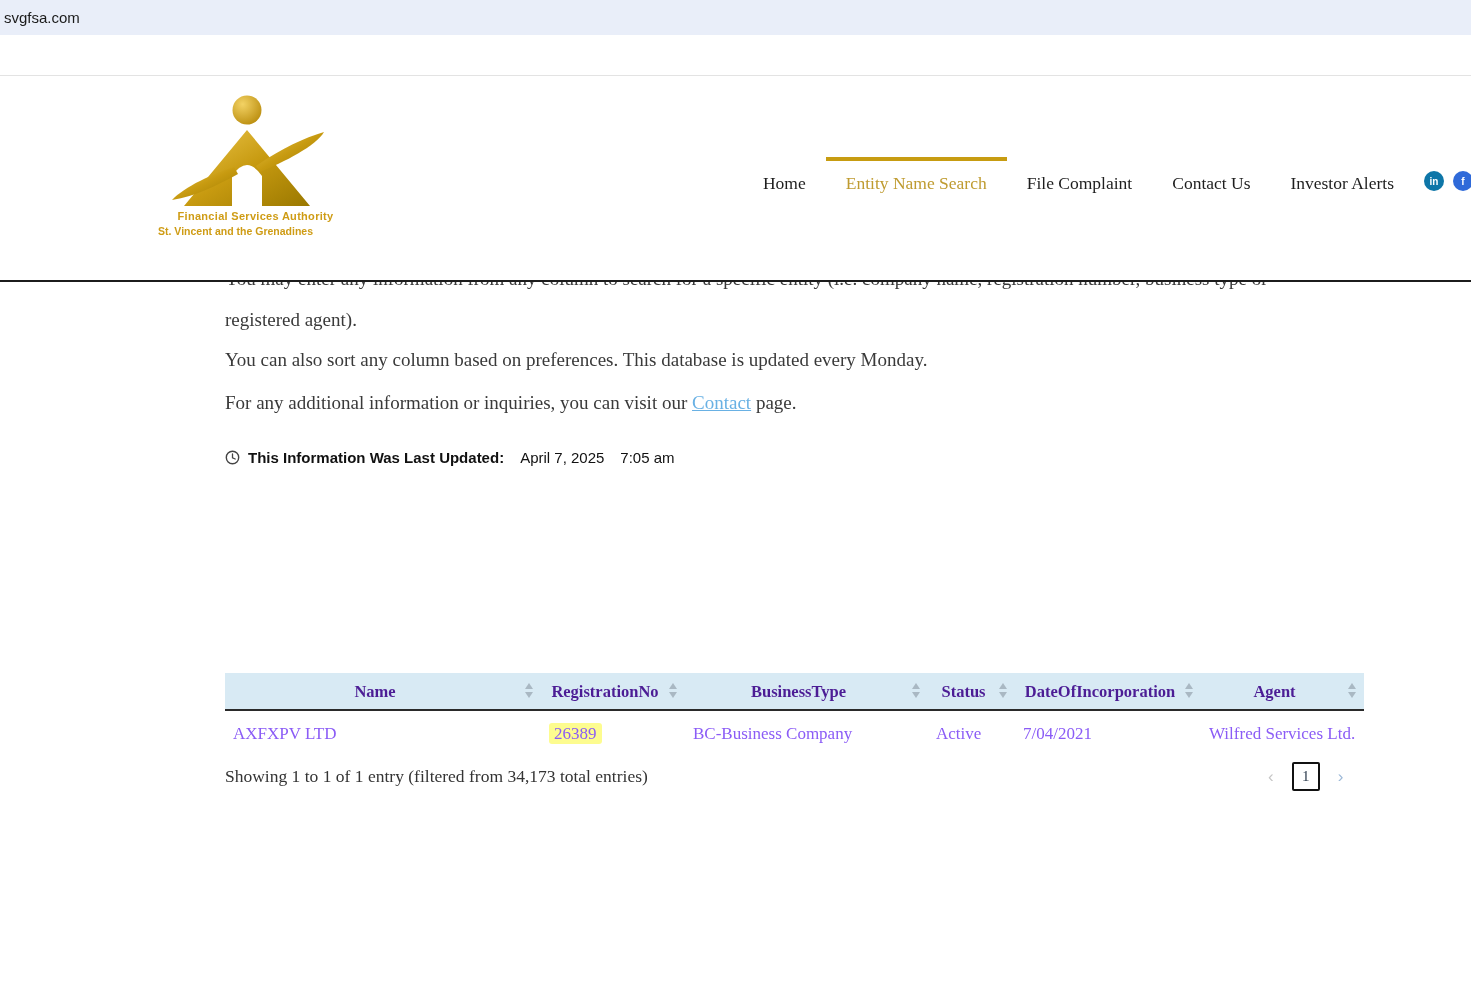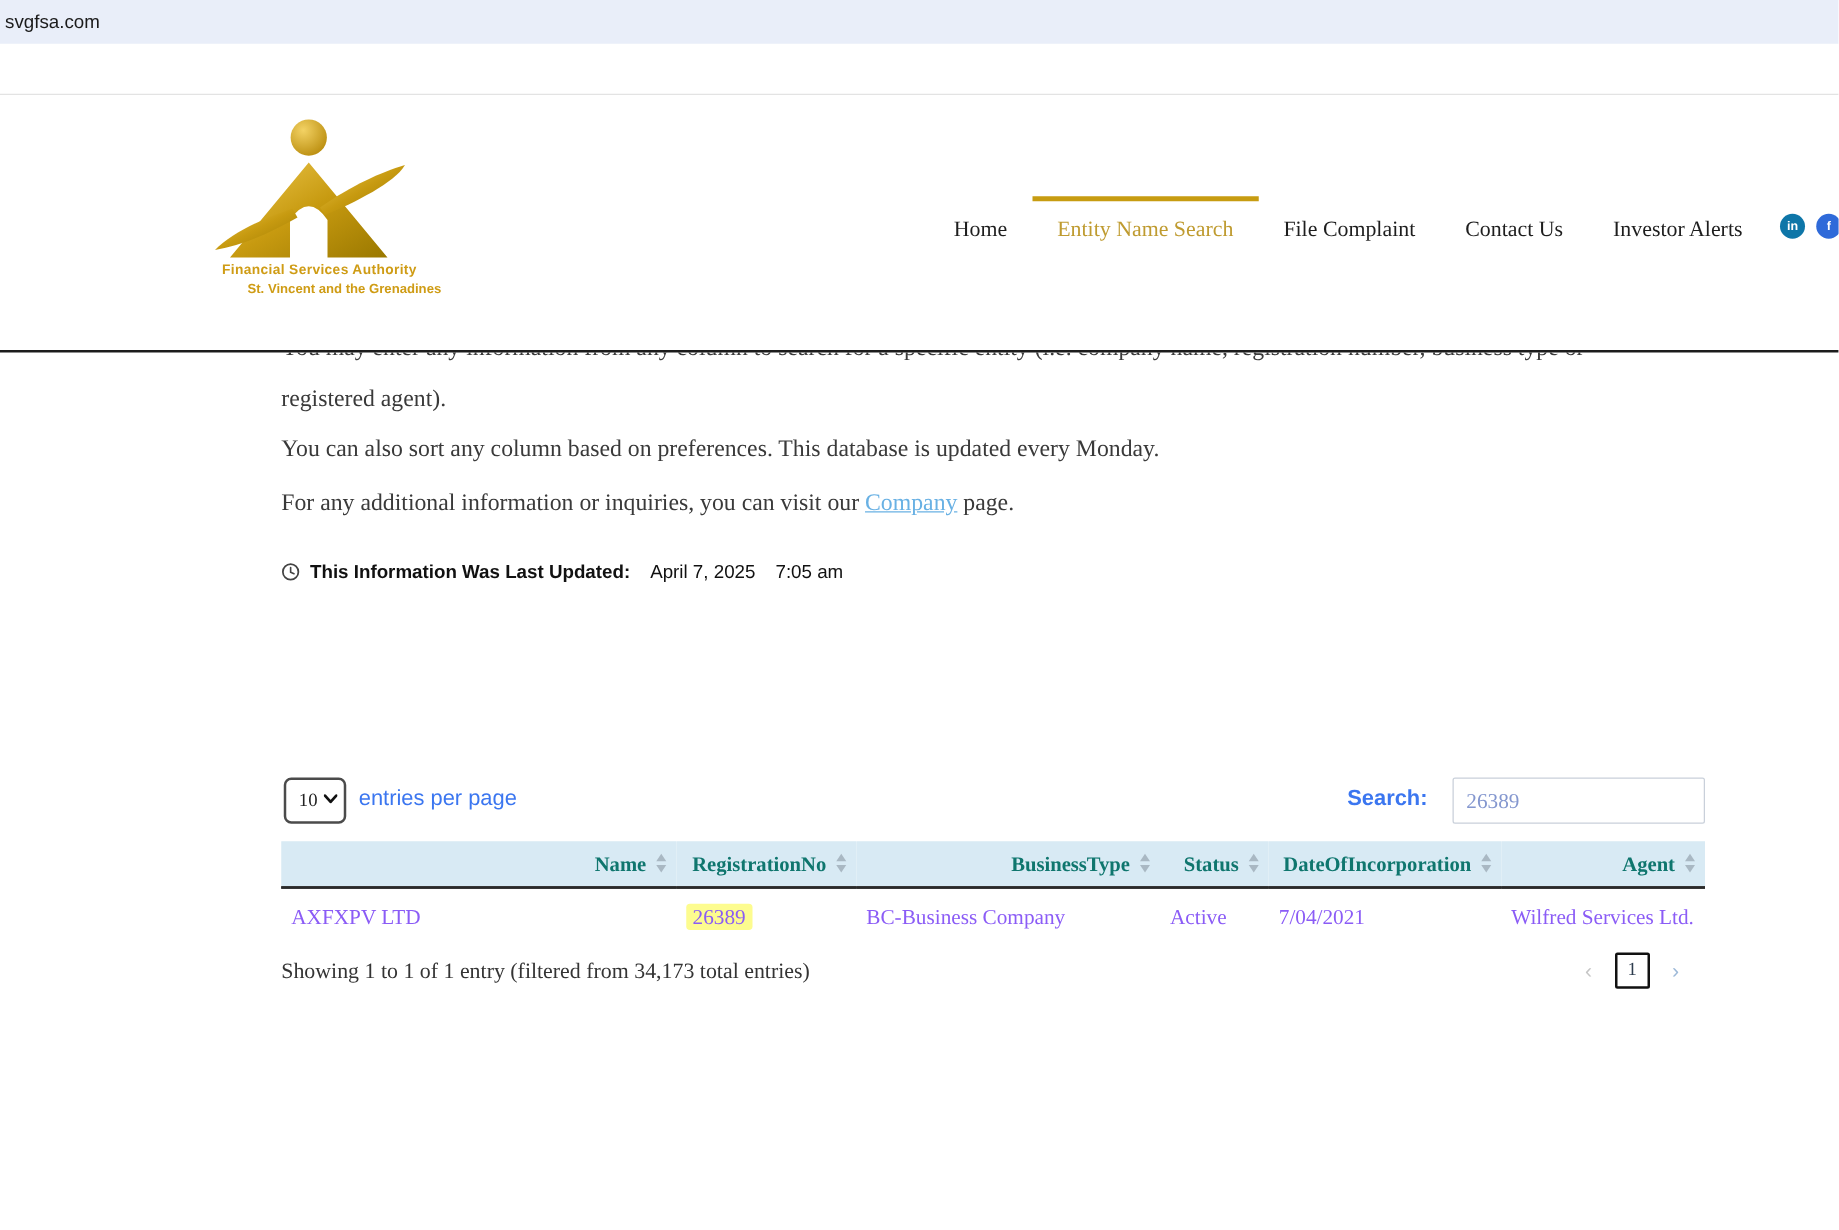--- a/index.html
+++ b/index.html
@@ -15,21 +15,21 @@
 
   
   .siteheader { position:absolute; left:0; top:35px; width:1471px; height:247px;
                 background:#fff; z-index:10; border-bottom:2px solid #1c1c1c; }
   .header-rule { position:absolute; left:0; top:40px; width:100%; height:1px; background:#e3e3e3; }
 
   .logo { position:absolute; left:158px; top:55px; width:195px; height:150px; }
   .logo-art { position:absolute; left:0; top:0; }
   .logo-line1 { position:absolute; left:0; top:120px; width:195px; text-align:center;
                 color:#cf9c15; font-weight:bold; font-size:11px; letter-spacing:.3px; }
-  .logo-line2 { position:absolute; left:0; top:135px; width:195px; text-align:right;
+  .logo-line2 { position:absolute; left:0; top:135px; width:195px; text-align:left;
                 color:#cf9c15; font-weight:bold; font-size:10.5px; }
 
   .mainnav { position:absolute; right:77px; top:138px; display:flex; gap:40px;
              font-family:"Liberation Serif", serif; font-size:17.5px; color:#1e1e1e; }
   .nav-item { position:relative; cursor:pointer; white-space:nowrap; }
   .nav-item.active { color:#bf9b30; }
   .nav-item.active::before { content:""; position:absolute; left:-20px; right:-20px;
                              top:-16px; height:4px; background:#c79c11; }
 
   .social { position:absolute; right:0; top:136px; display:flex; gap:9px; width:47px; }
@@ -67,22 +67,22 @@
                   font-weight:bold; color:#3b76f0; }
   .search-input { position:absolute; right:0; top:2px; width:202px; height:37px;
                   border:1px solid #c9d0da; border-radius:2px; padding:0 10px;
                   font-family:"Liberation Serif", serif; font-size:17px; color:#8497cf;
                   outline:none; }
 
   
   .datatable { position:absolute; left:225px; top:673px; width:1139px;
                border-collapse:collapse; table-layout:fixed;
                font-family:"Liberation Serif", serif; }
-  .datatable th { background:#d8eaf4; height:37px; text-align:right; padding:2px 24px 0 8px;
-                  color:#0f766e; font-size:16.5px; font-weight:bold;
+  .datatable th { background:#d8eaf4; height:37px; text-align:center; padding:2px 24px 0 8px;
+                  color:#4c1d95; font-size:16.5px; font-weight:bold;
                   border-bottom:2px solid #2a2a2a; position:relative; cursor:pointer; }
   .sorter { position:absolute; right:7px; top:50%; margin-top:-8px; width:9px; height:16px; }
   .sorter i { display:block; width:0; height:0; border-left:4.5px solid transparent;
               border-right:4.5px solid transparent; }
   .sorter .up  { border-bottom:6px solid #a9b8c3; margin-bottom:3px; }
   .sorter .dn  { border-top:6px solid #a9b8c3; }
   .datatable td { height:46px; padding:0 8px; font-size:17px; color:#8b5cf6;
                   background:#fff; vertical-align:middle; }
   .hl { background:#fdfc8f; border-radius:3px; padding:1px 5px; }
 
@@ -97,21 +97,21 @@
              font-family:"Liberation Serif", serif; font-size:15px; color:#2d3c4e;
              background:#fff; cursor:pointer; }
 </style>
 </head>
 <body>
 
 <div id="stage">
 
   <p class="intro p1" style="position:absolute;">You may enter any information from any column to search for a specific entity (i.e. company name, registration number, business type or registered agent).</p>
   <p class="intro p2" style="position:absolute;">You can also sort any column based on preferences. This database is updated every Monday.</p>
-  <p class="intro p3" style="position:absolute;"><span>For any additional information or inquiries, you can visit our </span><a class="contact-link">Company</a><span> page.</span></p>
+  <p class="intro p3" style="position:absolute;"><span>For any additional information or inquiries, you can visit our </span><a class="contact-link">Contact</a><span> page.</span></p>
 
   <div class="topbar">
     <span class="url">svgfsa.com</span>
   </div>
 
   <div class="siteheader">
     <div class="header-rule"></div>
 
     <div class="logo">
       <svg class="logo-art" width="195" height="120" viewBox="0 0 195 120">
@@ -152,33 +152,20 @@
   <div class="updated">
     <svg width="15" height="15" viewBox="0 0 15 15">
       <circle cx="7.5" cy="7.5" r="6.2" fill="none" stroke="#444" stroke-width="1.4"></circle>
       <path d="M7.5,4 L7.5,7.8 L10.2,9" fill="none" stroke="#444" stroke-width="1.3" stroke-linecap="round"></path>
     </svg>
     <span class="lbl">This Information Was Last Updated:</span>
     <span class="val">April 7, 2025</span>
     <span class="val">7:05 am</span>
   </div>
 
-  <div class="controls">
-    <div class="select-wrap">
-      <select>
-        <option>10</option>
-      </select>
-      <svg width="11" height="8" viewBox="0 0 11 8">
-        <path d="M1,1.5 L5.5,6.5 L10,1.5" fill="none" stroke="#111" stroke-width="2.2" stroke-linecap="round" stroke-linejoin="round"></path>
-      </svg>
-    </div>
-    <span class="entries-label">entries per page</span>
-    <span class="search-label">Search:</span>
-    <input class="search-input" type="text" value="26389" style="">
-  </div>
 
   <table class="datatable">
     <colgroup>
       <col style="width:316px">
         <col style="width:144px">
         <col style="width:243px">
       <col style="width:87px">
         <col style="width:186px">
         <col style="width:163px">
     </colgroup>

